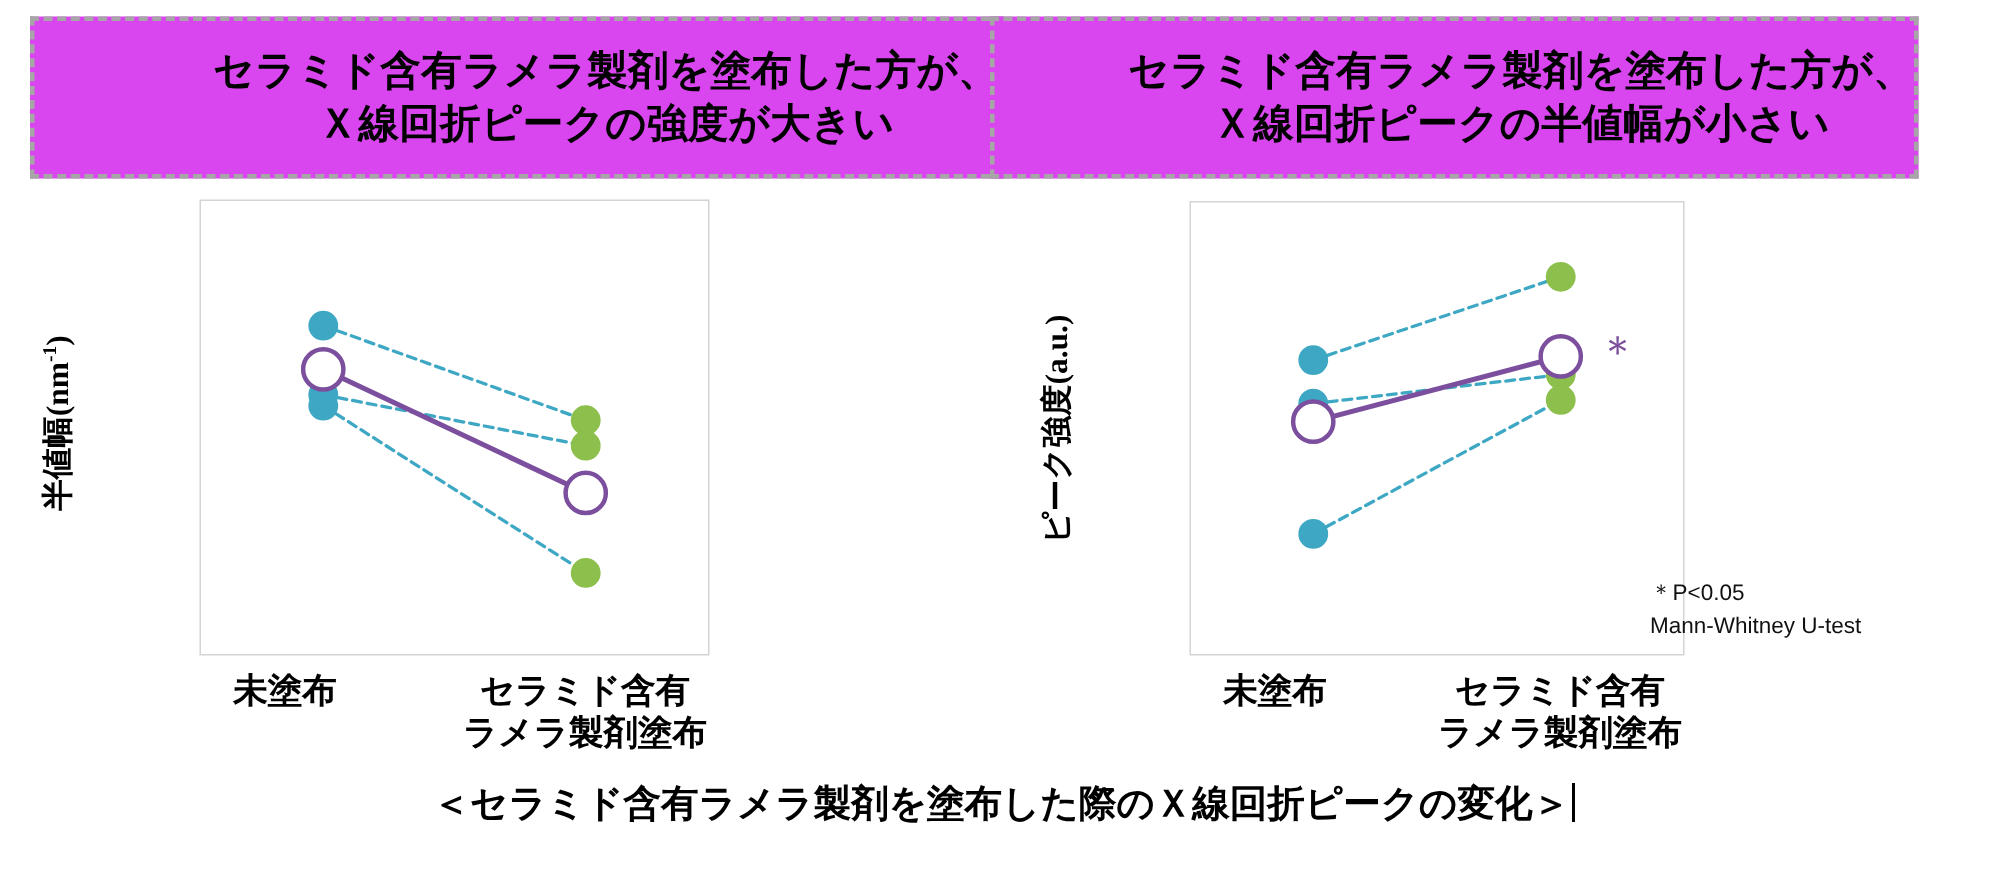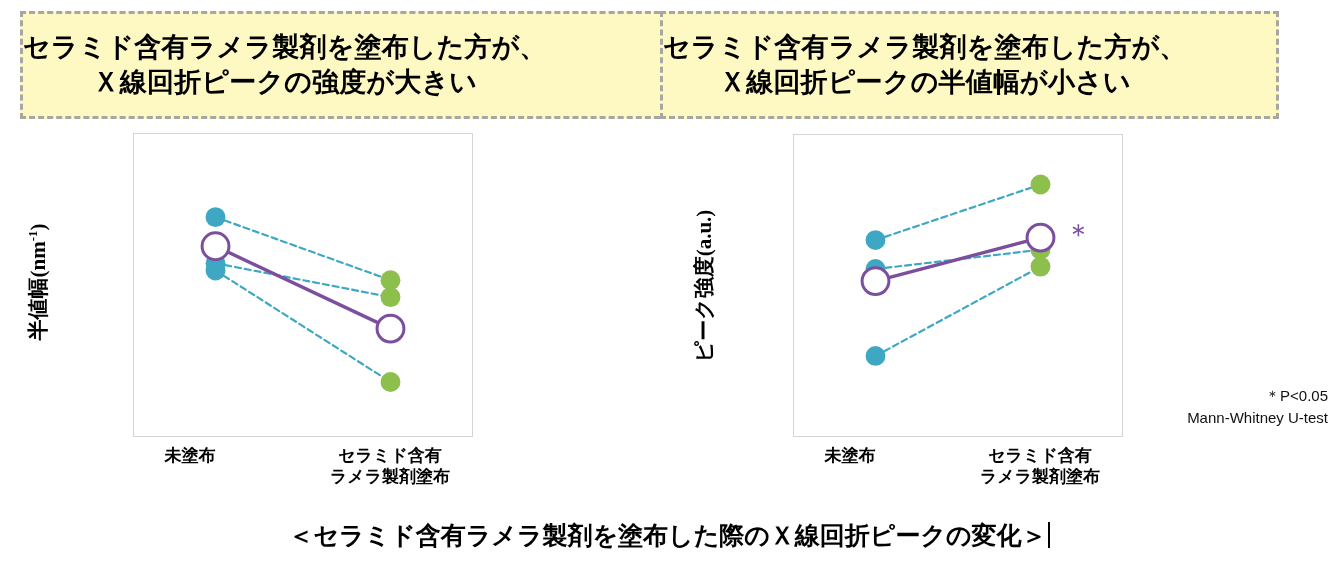--- a/index.html
+++ b/index.html
@@ -9,25 +9,25 @@
     font-family:"Liberation Sans","DejaVu Sans",sans-serif;
     position:relative;
     overflow:hidden;
   }
   .stage{position:absolute;left:0;top:0;width:1338px;height:583px;}
 
   
   .title-box{
     position:absolute;
     border:3px dashed #a6a6a6;
-    background:#fef9c3;
+    background:#d946ef;
     box-sizing:border-box;
     display:flex;
     align-items:center;
-    justify-content:flex-start;
+    justify-content:flex-end;
     text-align:center;
   }
   .title-box .lines{
     font-weight:bold;
     color:#000000;
     line-height:1.30;
     letter-spacing:0.2px;
   }
   .title-line{display:block;white-space:nowrap;}
 
@@ -57,21 +57,21 @@
     transform-origin:50% 50%;
     transform:rotate(-90deg);
     font-family:"Liberation Serif","DejaVu Serif",serif;
   }
   #ylabel-left{left:-57px;top:268px;width:190px;text-align:center;}
   #ylabel-right{left:604px;top:272px;width:200px;text-align:center;}
 
   
   .xlabel{
     position:absolute;
-    font-size:17px;
+    font-size:23px;
     font-weight:bold;
     color:#000;
     text-align:center;
     line-height:1.22;
     white-space:nowrap;
   }
   #xlabel-left-1{left:130px;top:446px;width:120px;}
   #xlabel-left-2{left:300px;top:446px;width:180px;}
   #xlabel-right-1{left:790px;top:446px;width:120px;}
   #xlabel-right-2{left:950px;top:446px;width:180px;}
@@ -84,21 +84,20 @@
     color:#7b4f9d;
     font-family:"DejaVu Sans",sans-serif;
     line-height:1;
   }
 
   
   #stats-note{
     position:absolute;
     left:1100px;top:385px;
     width:228px;
-    text-align:right;
     font-size:15px;
     color:#111;
     line-height:1.45;
   }
   #stats-note .note-line{display:block;white-space:nowrap;}
 
   
   #caption{
     position:absolute;
     left:0px;top:519px;width:1338px;

